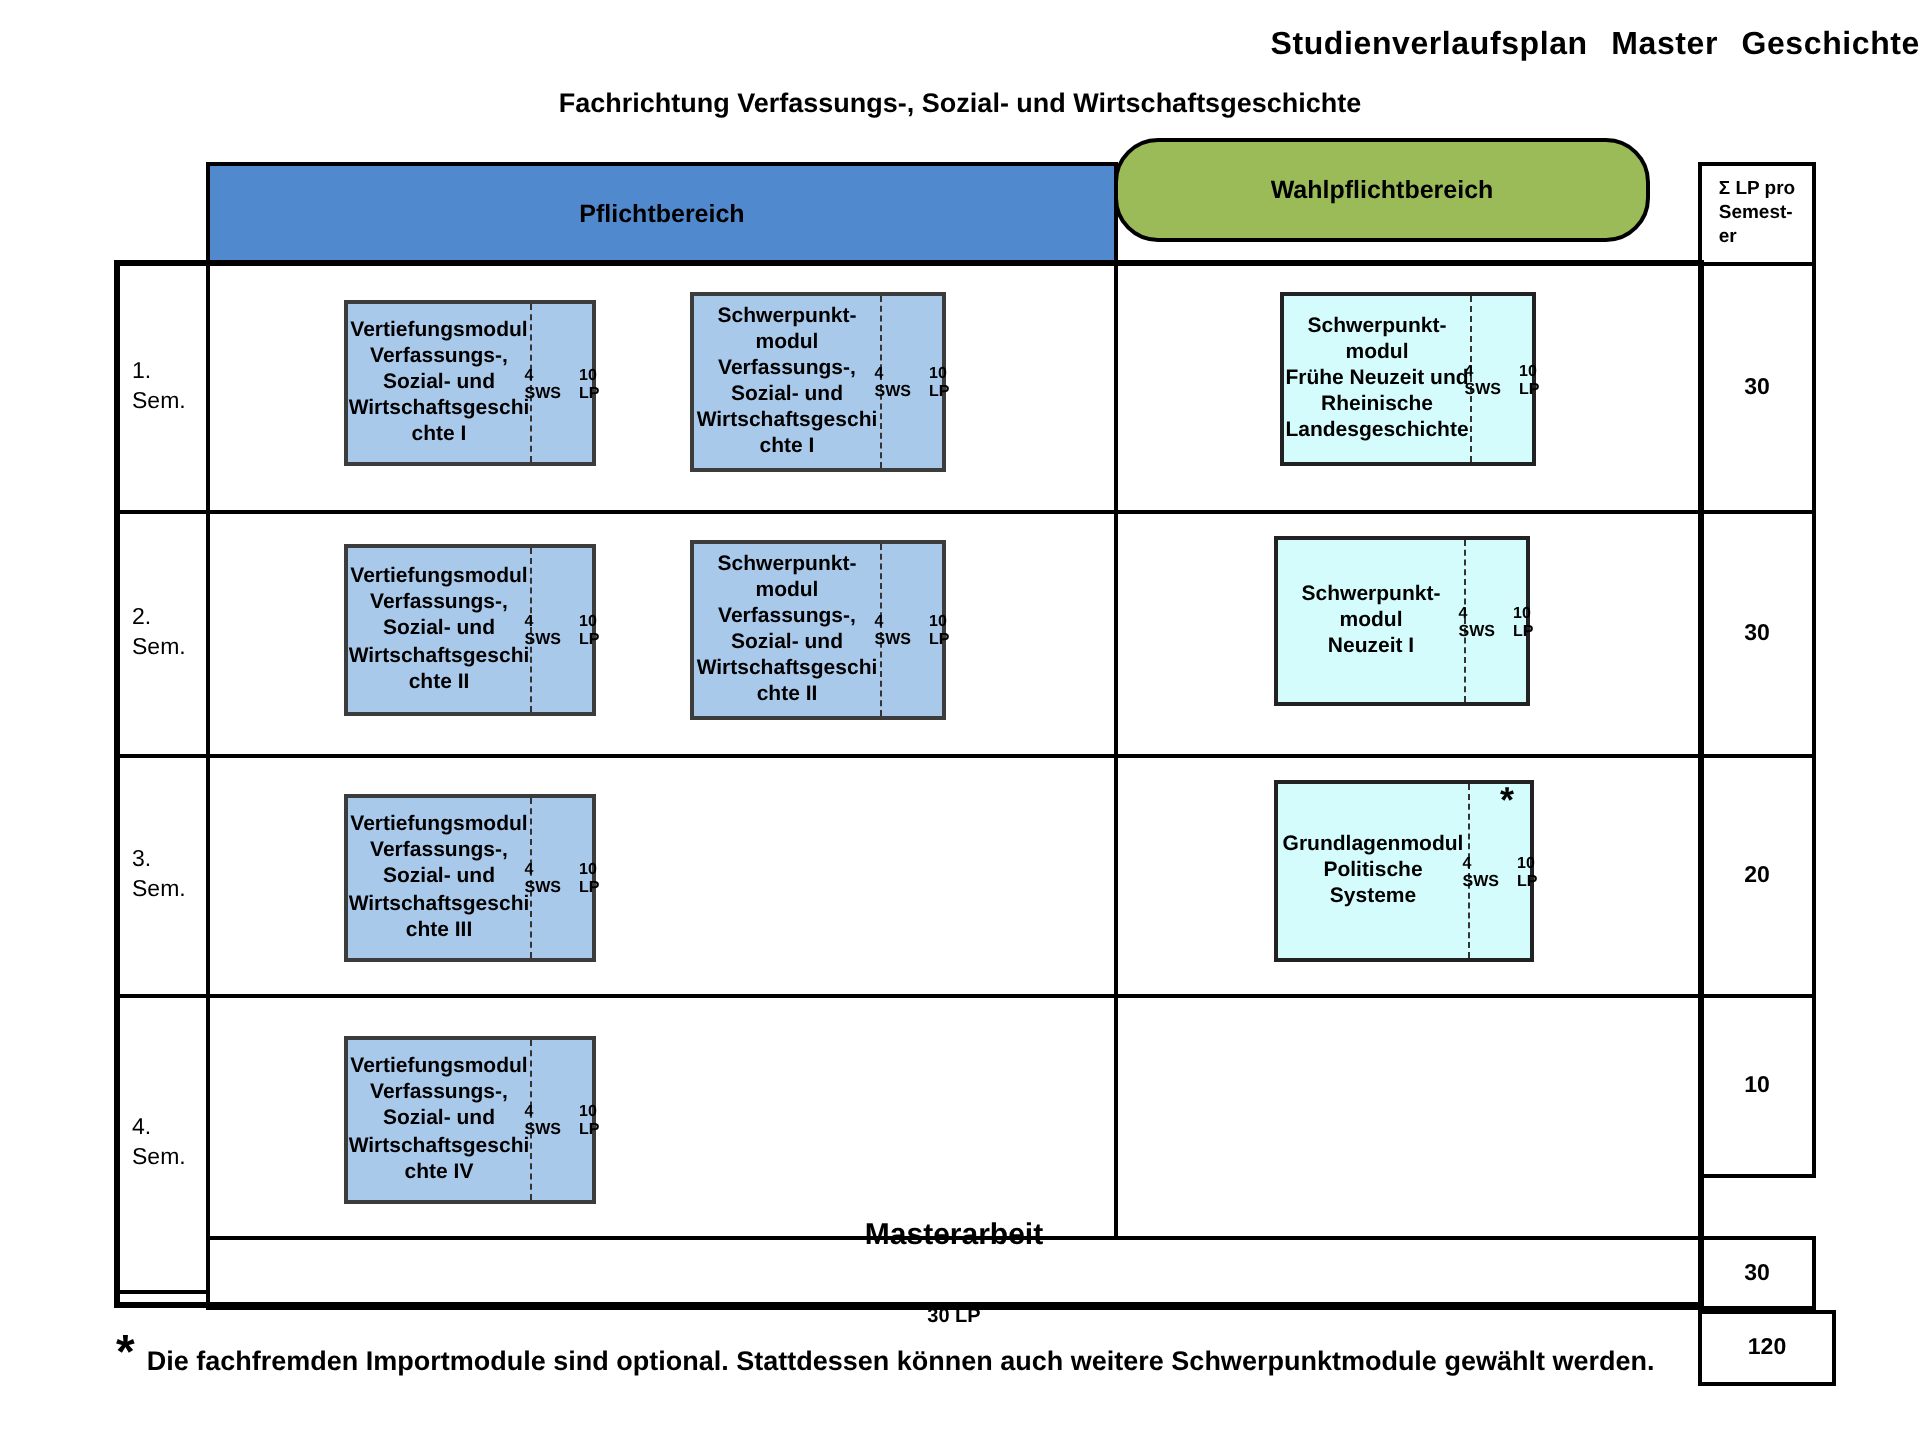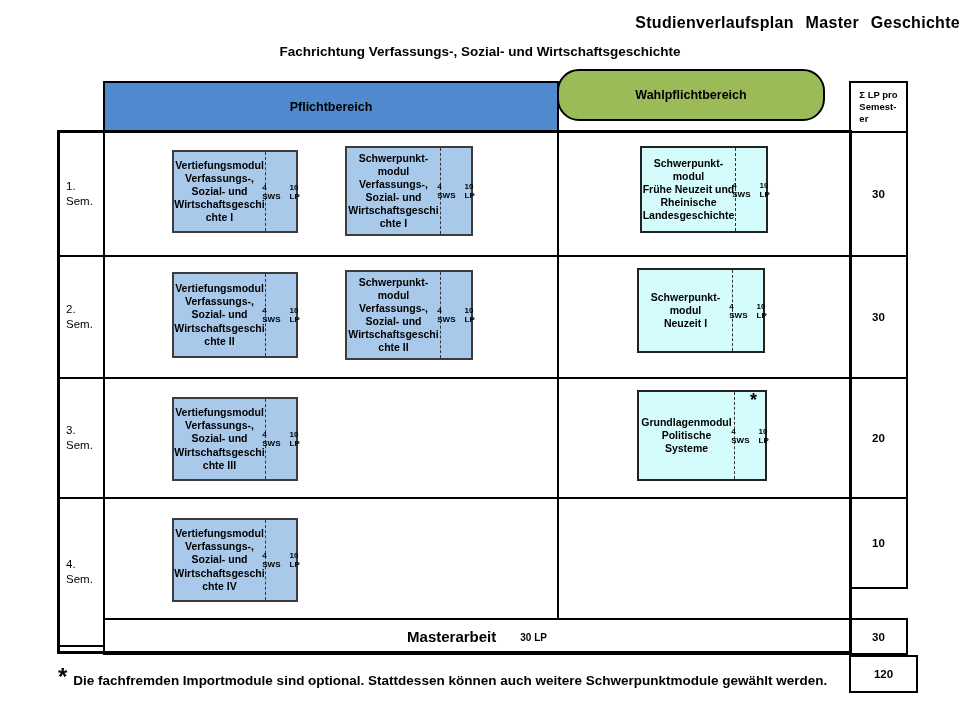--- a/index.html
+++ b/index.html
@@ -28,21 +28,21 @@
           display:flex;background:#a9c9ea;}
   .module.cyan{background:#d4fcfc;border-color:#222;}
   .mod-name{flex:1;display:flex;align-items:center;justify-content:center;
             text-align:center;font-weight:bold;font-size:10.5px;line-height:1.24;
             white-space:pre-line;padding:1px 0;}
   .mod-side{position:relative;width:30px;border-left:1.5px dashed #333;
             display:flex;flex-direction:row;align-items:center;justify-content:center;
             gap:9px;font-size:8px;font-weight:bold;}
   .mod-star{position:absolute;top:-2px;right:8px;font-size:18px;font-weight:bold;}
 
-  .ma-row{gap:24px;}
+  .ma-row{gap:24px;flex-direction:column;}
   .ma-label{font-weight:bold;font-size:15px;}
   .ma-lp{font-weight:bold;font-size:10px;padding-top:3px;}
 
   .footnote{position:absolute;left:58px;top:666px;display:flex;align-items:flex-start;}
   .fn-marker{font-size:24px;font-weight:bold;line-height:.9;}
   .fn-text{font-size:13.5px;font-weight:bold;padding-top:7px;padding-left:6px;}
 </style>
 </head>
 <body>
 

